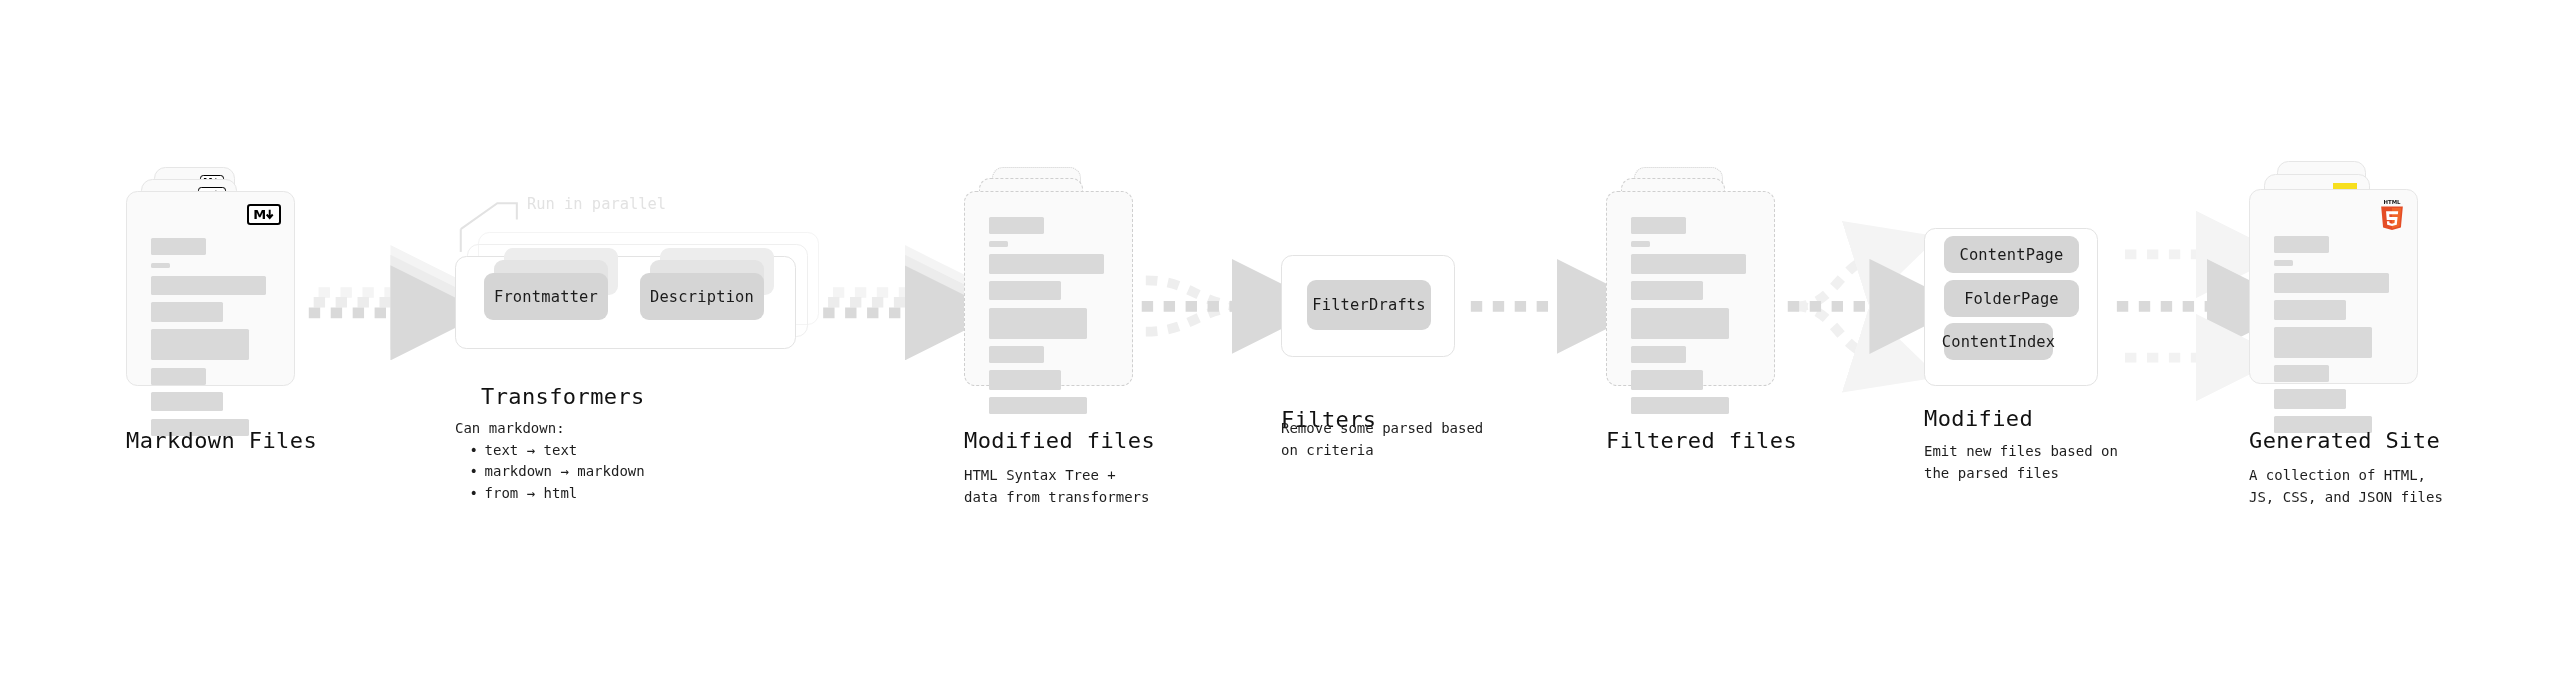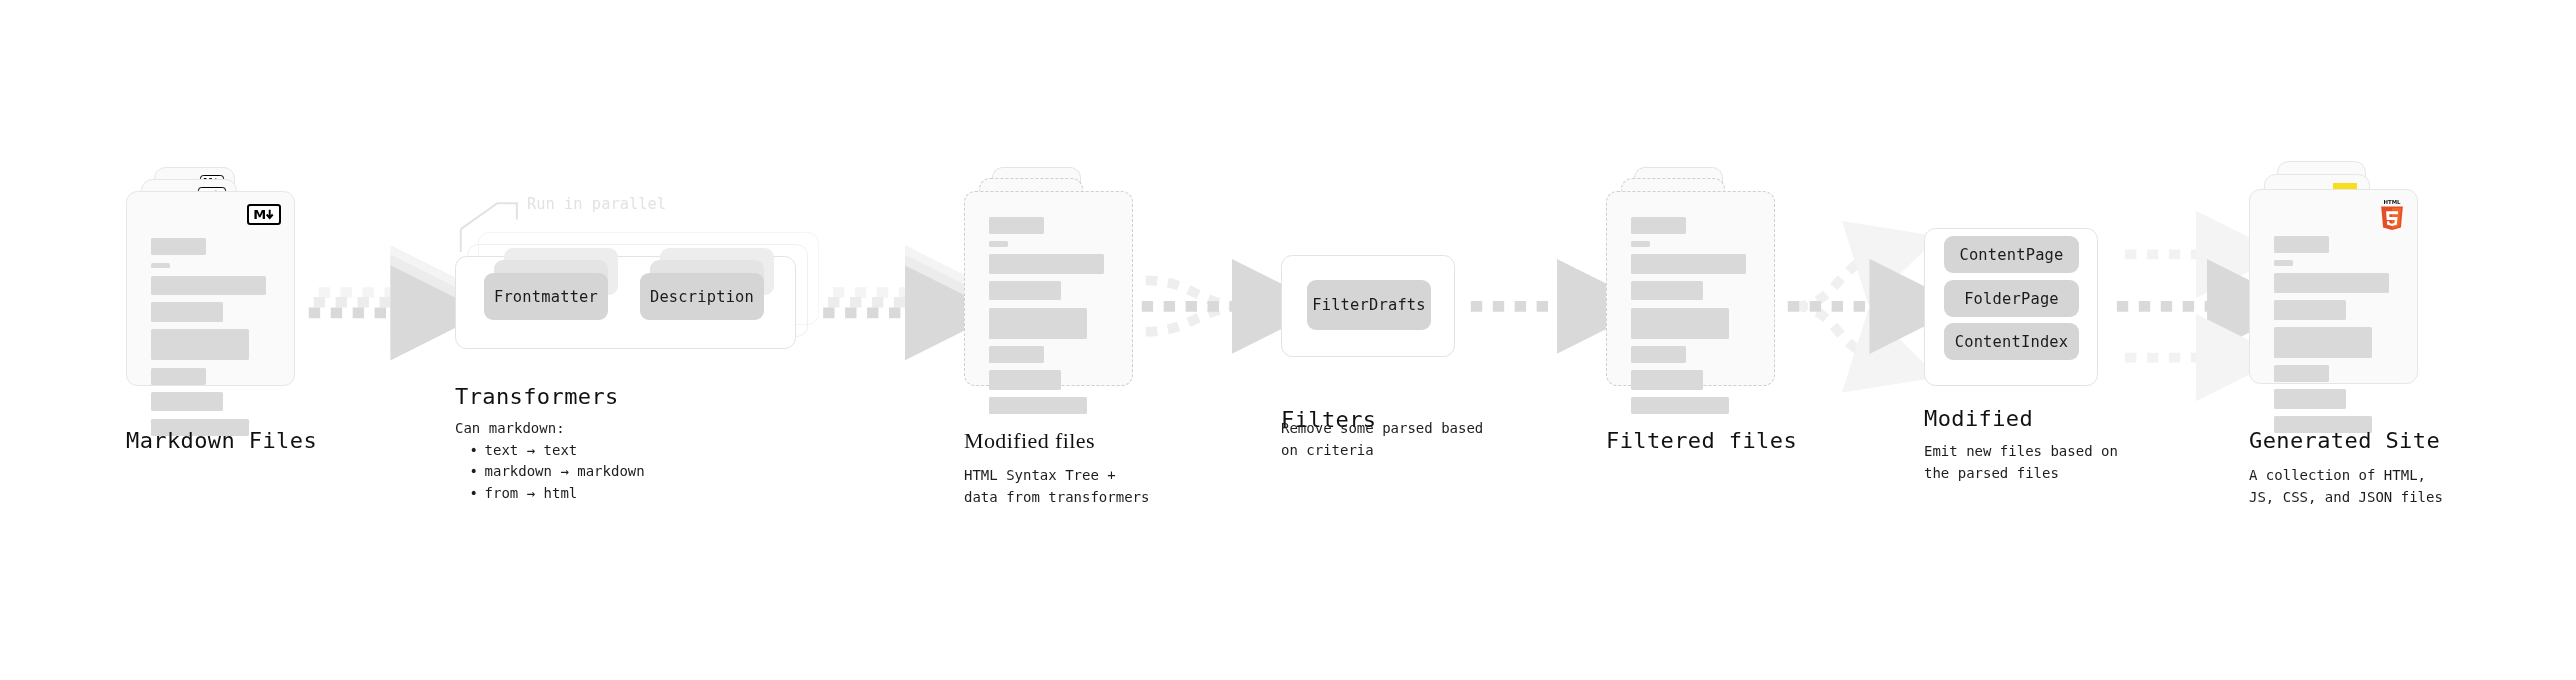--- a/index.html
+++ b/index.html
@@ -270,21 +270,21 @@
 
   <div class="pill ghost2" style="left:504px; top:248px; width:114px; height:47px;">Frontmatter</div>
   <div class="pill ghost2" style="left:660px; top:248px; width:114px; height:47px;">Description</div>
 
   <div class="pill ghost1" style="left:494px; top:260px; width:114px; height:47px;">Frontmatter</div>
   <div class="pill ghost1" style="left:650px; top:260px; width:114px; height:47px;">Description</div>
 
   <div class="pill" style="left:484px; top:273px; width:124px; height:47px;">Frontmatter</div>
   <div class="pill" style="left:640px; top:273px; width:124px; height:47px;">Description</div>
 
-  <div class="caption-title" style="left:455px; top:384px;">Transformers</div>
+  <div class="caption-title" style="left:481px; top:384px;">Transformers</div>
 
   <div class="caption-sub list" style="left:455px; top:418px; width:268px;">
     <div>Can markdown:</div>
     <ul>
       <li>text → text</li>
       <li>markdown → markdown</li>
       <li>from → html</li>
     </ul>
   </div>
 
@@ -298,21 +298,21 @@
         <div class="bar" style="width:93%;height:19.5px;"></div>
         <div class="bar" style="width:58%;height:19.5px;"></div>
         <div class="bar" style="width:79%;height:31px;"></div>
         <div class="bar" style="width:44%;height:17px;"></div>
         <div class="bar" style="width:58%;height:19.5px;"></div>
         <div class="bar" style="width:79%;height:17px;"></div>
       </div>
     </div>
   </div>
 
-  <div class="caption-title" style="left:964px; top:428px;font-family:Liberation Serif, serif;">Modified files</div>
+  <div class="caption-title" style="left:964px; top:428px;">Modified files</div>
   <div class="caption-sub" style="left:964px; top:465px; width:293px;">HTML Syntax Tree +
 data from transformers</div>
 
   <div class="proc-box" style="left:1281px; top:255px; width:174px; height:102px;"></div>
   <div class="pill" style="left:1307px; top:280px; width:124px; height:50px;">FilterDrafts</div>
 
   <div class="caption-title" style="left:1281px; top:407px;">Filters</div>
   <div class="caption-sub" style="left:1281px; top:418px; width:276px;">Remove some parsed based
 on criteria</div>
 
@@ -331,21 +331,21 @@
         <div class="bar" style="width:79%;height:17px;"></div>
       </div>
     </div>
   </div>
 
   <div class="caption-title" style="left:1606px; top:428px;">Filtered files</div>
 
   <div class="proc-box" style="left:1924px; top:228px; width:174px; height:158px;"></div>
   <div class="pill" style="left:1944px; top:236px; width:135px; height:37px;">ContentPage</div>
   <div class="pill" style="left:1944px; top:280px; width:135px; height:37px;">FolderPage</div>
-  <div class="pill" style="left:1944px; top:323px; width:135px; height:37px;">ContentIndex</div>
+  <div class="pill" style="left:1944px; top:323px; width:109px; height:37px;">ContentIndex</div>
 
   <div class="caption-title" style="left:1924px; top:406px;">Modified</div>
   <div class="caption-sub" style="left:1924px; top:441px; width:293px;">Emit new files based on
 the parsed files</div>
 
   <div class="doc-stack" style="left:2249px; top:161px;">
 
     <div class="doc-card" style="left:28px; top:0px; width:89px; height:32.5px;">
       <div class="badge" style="top:9px;right:11.4px;">
         <svg width="16.3" height="9.8" viewBox="0 0 20 12" aria-hidden="true">

